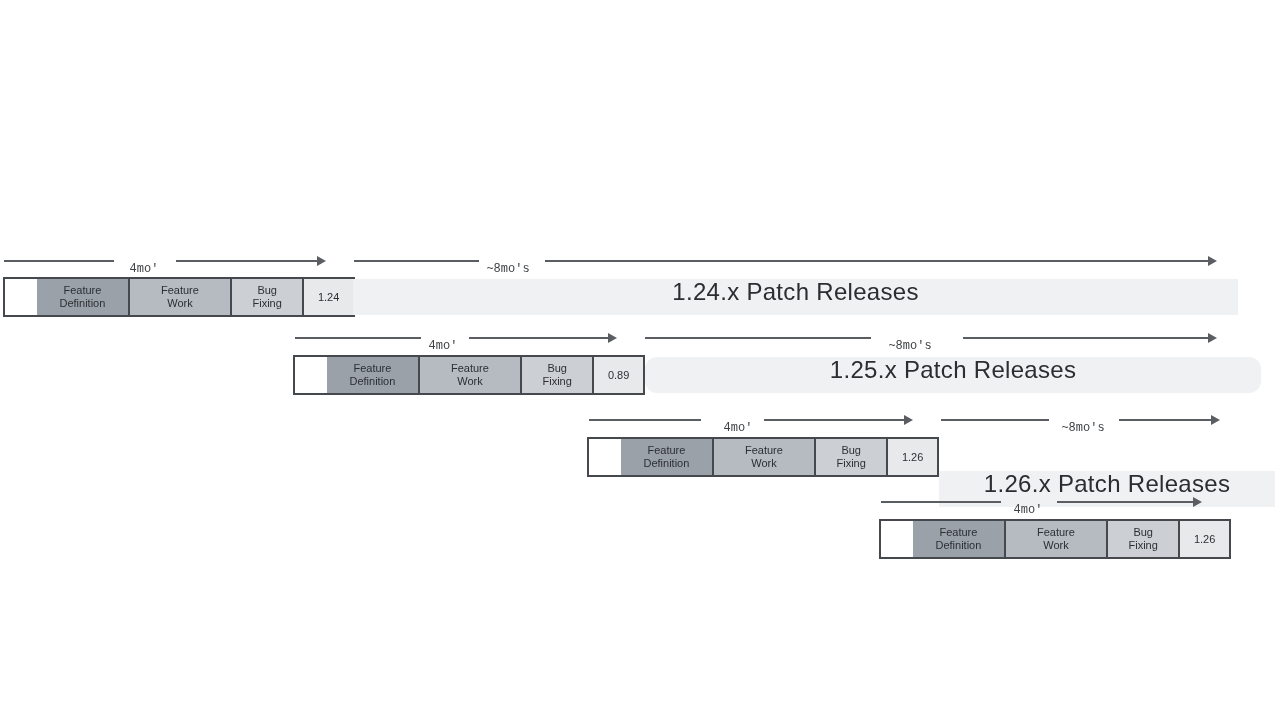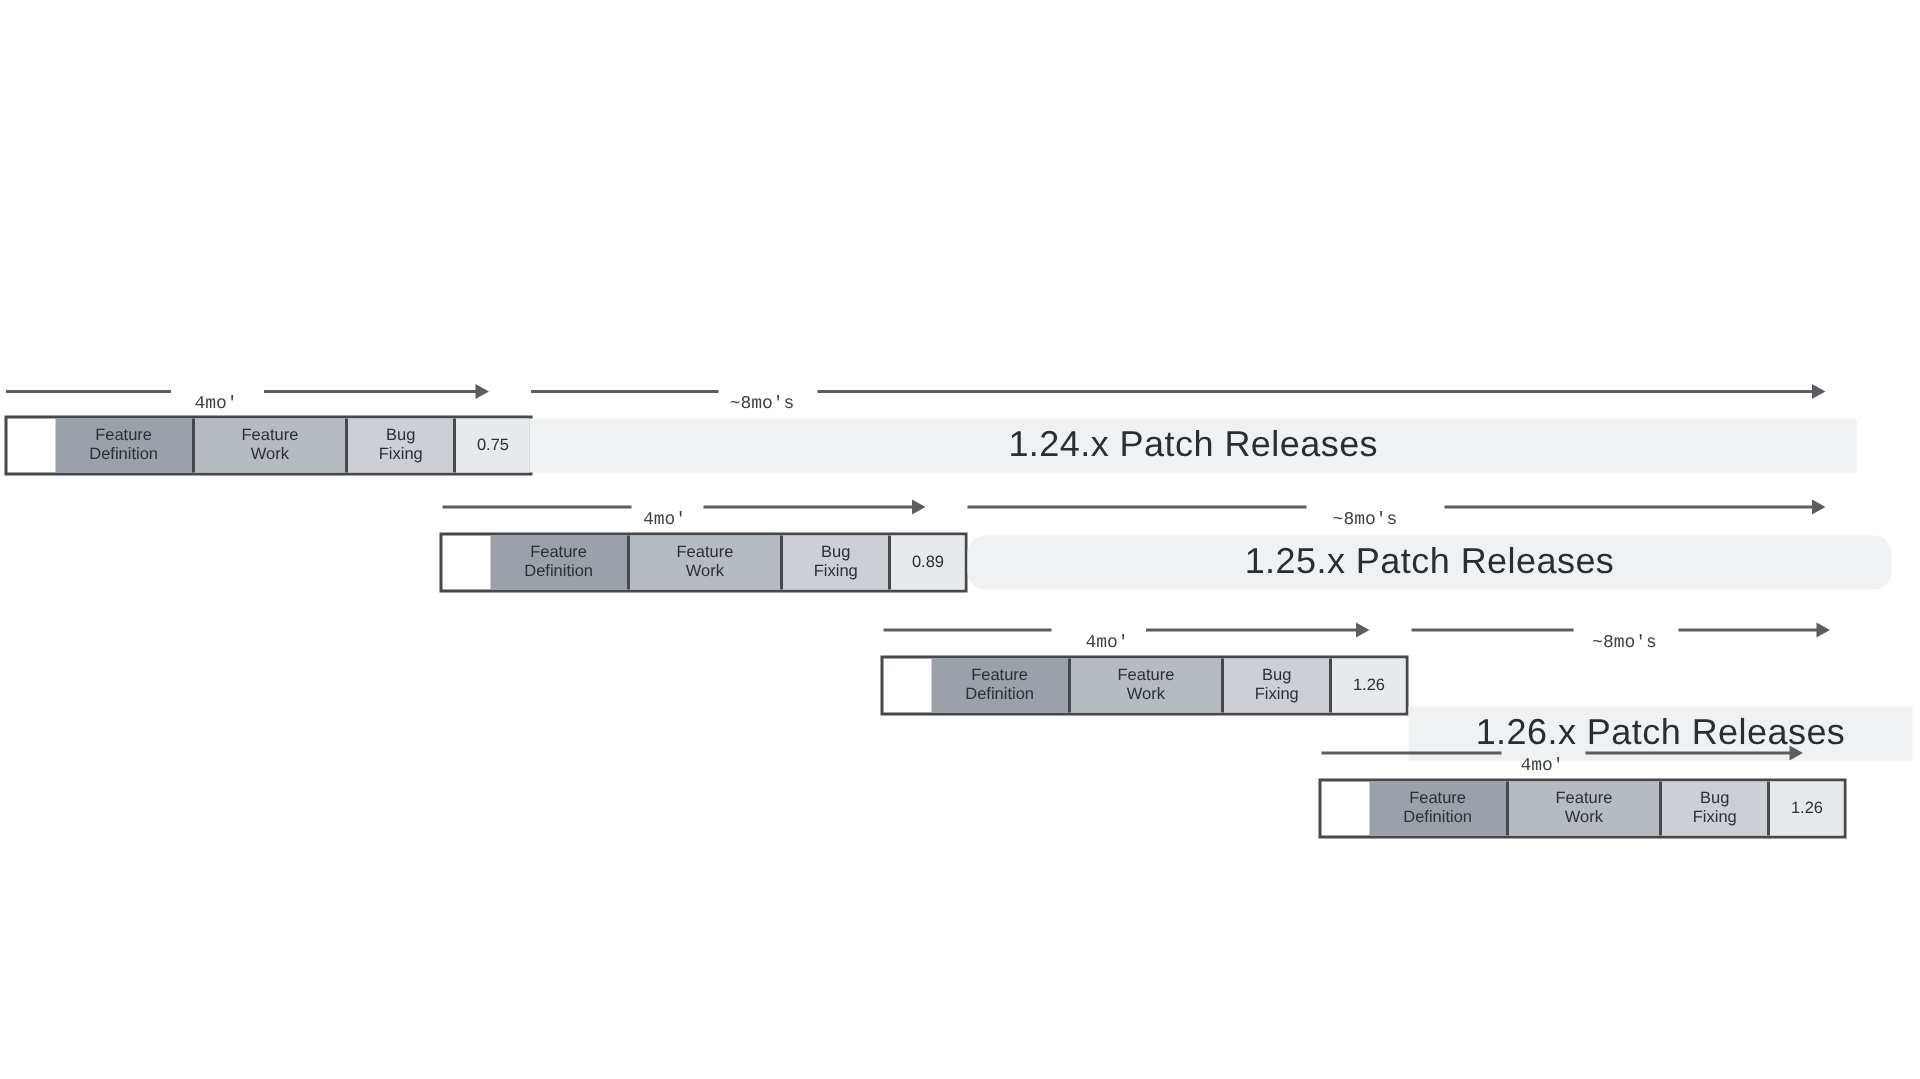--- a/index.html
+++ b/index.html
@@ -28,21 +28,21 @@
     font-size:11px;line-height:13px;color:#2c2f33;white-space:pre-line;
     box-sizing:border-box;height:100%;
   }
   .st1{width:97px;background:var(--stage1,#9aa1a9);}
   .st2{width:109px;background:var(--stage2,#b5bbc1);border-left:2px solid var(--border,#45484c);}
   .st3{width:77px;background:var(--stage3,#ccd0d5);border-left:2px solid var(--border,#45484c);}
   .stv{width:54px;background:var(--version_box,#e7e9eb);border-left:2px solid var(--border,#45484c);font-size:11px;}
   
   .bar{
     position:absolute;height:36px;background:var(--patch_bar,#eff1f2);
-    display:flex;align-items:center;justify-content:center;
+    display:flex;justify-content:center;
   }
   .bar span{
     font-size:24px;color:#2b2d30;letter-spacing:0.3px;line-height:26px;
   }
 </style>
 </head>
 <body>
 
 <div class="canvas">
 
@@ -54,21 +54,21 @@
     <div class="alabel" style="left:508px;top:263px;">~8mo's</div>
     <div class="aline head" style="left:545px;top:260px;width:670px;"></div>
 
     <div class="stages" style="left:3px;top:277px;">
       <div class="stage st1">Feature
 Definition</div>
       <div class="stage st2">Feature
 Work</div>
       <div class="stage st3">Bug
 Fixing</div>
-      <div class="stage stv">0.75</div>
+      <div class="stage stv">1.24</div>
     </div>
 
     <div class="bar" style="left:353px;top:279px;width:885px;">
       <span>1.24.x Patch Releases</span>
     </div>
   </div>
 
   <div>
     <div class="aline" style="left:295px;top:337px;width:126px;"></div>
     <div class="alabel" style="left:443px;top:340px;">4mo'</div>

